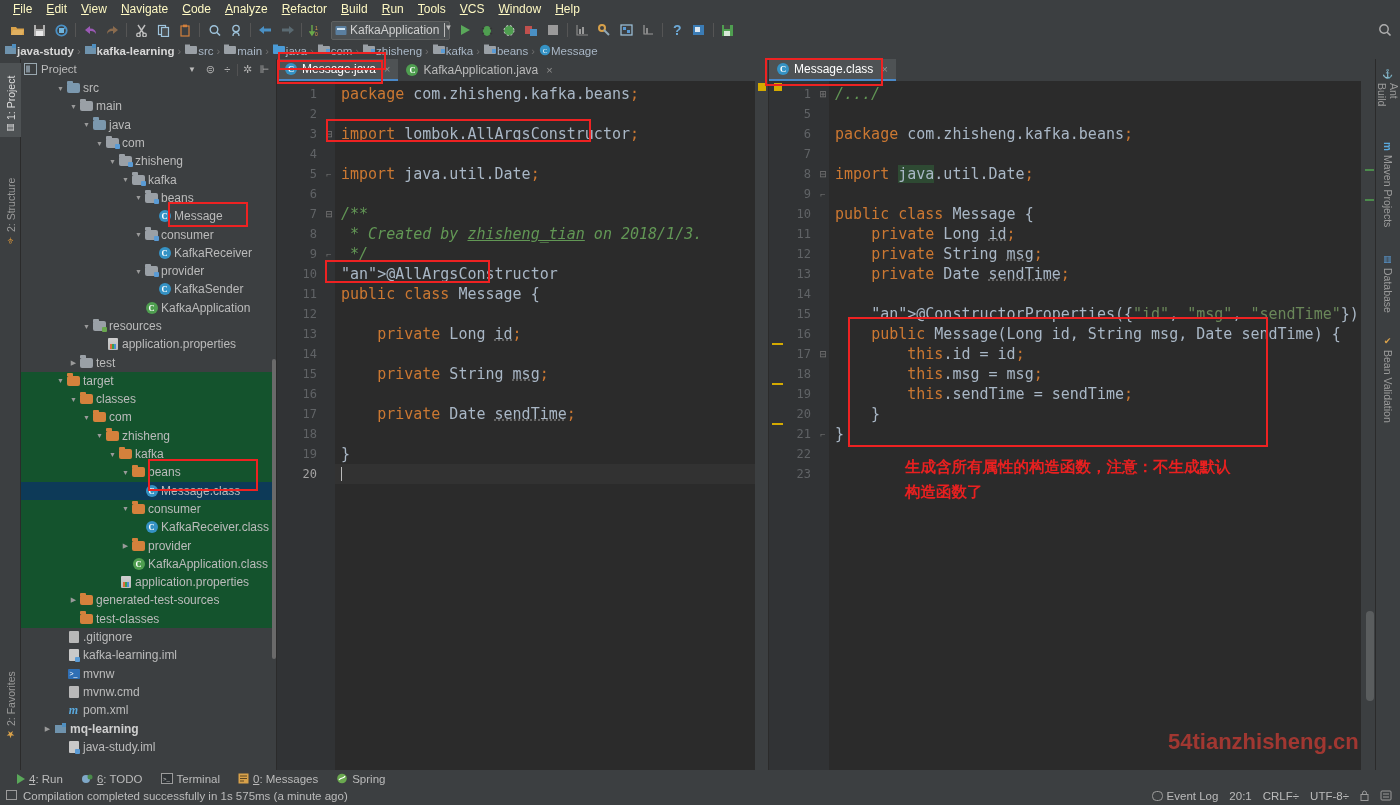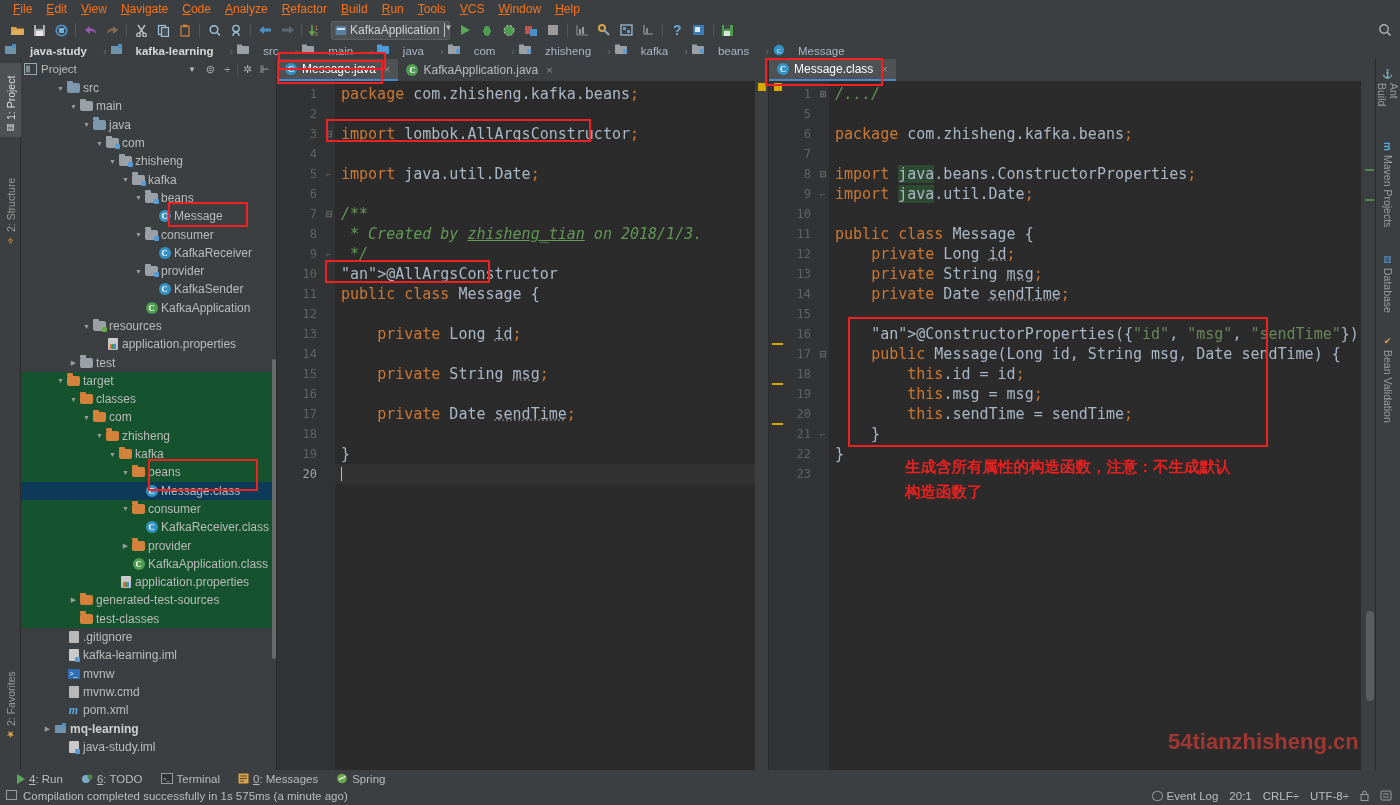--- a/index.html
+++ b/index.html
@@ -7,37 +7,37 @@
   body {
     width:1400px; height:805px;
     font-family:"Liberation Sans", sans-serif;
     font-size:12px; color:#bbbbbb;
     overflow:hidden; position:relative;
   }
   .ide { width:1400px; height:805px; display:flex; flex-direction:column; background:#3c3f41; }
 
   
   .menubar { height:18px; display:flex; align-items:center; padding-left:6px; background:#3c3f41; flex:0 0 18px; }
-  .menubar .mi { padding:0 7px; font-size:12px; color:#f97316; line-height:18px; }
+  .menubar .mi { padding:0 7px; font-size:12px; color:#fef9c3; line-height:18px; }
   .menubar .mi u { text-decoration:underline; }
 
   
   .toolbar { height:24px; display:flex; align-items:center; padding-left:6px; background:#3c3f41; flex:0 0 24px; }
   .tb-ico { width:22px; height:20px; display:flex; align-items:center; justify-content:center; font-size:13px; }
   .tb-sep { width:1px; height:14px; background:#555; margin:0 3px; }
   .runcfg { display:flex; align-items:center; height:19px; border:1px solid #5e6060; border-radius:2px;
             background:#4c5052; padding:0 4px 0 3px; margin:0 4px; }
   .runcfg .lbl { font-size:12px; color:#cfcfcf; padding:0 5px 0 3px; }
   .runcfg .caret { font-size:8px; color:#bbb; }
   .spacer { flex:1 1 auto; }
   .search-right { width:30px; display:flex; align-items:center; justify-content:center; }
 
   
   .breadcrumb { height:17px; display:flex; align-items:center; padding-left:5px; background:#3c3f41; flex:0 0 17px; font-size:11.5px; }
-  .crumb { display:flex; align-items:center; gap:13px; padding-right:4px; }
+  .crumb { display:flex; align-items:center; gap:0; padding-right:4px; }
   .crumb .ctext { color:#a9b7c6; }
   .crumb.bold .ctext { color:#d8d8d8; font-weight:bold; }
   .crumb .sep { color:#6e6e6e; padding-left:3px; font-size:11px; }
 
   
   .mainrow { flex:1 1 auto; display:flex; min-height:0; }
 
   
   .strip-l { width:21px; background:#3c3f41; border-right:1px solid #2b2b2b; position:relative; flex:0 0 21px; }
   .vtab { position:absolute; left:0; width:21px; writing-mode:vertical-rl; text-orientation:mixed;
@@ -920,21 +920,20 @@
               <div class="f">&nbsp;</div>
               <div class="f">⌐</div>
               <div class="f">&nbsp;</div>
               <div class="f">&nbsp;</div>
             </div>
           <div class="code" id="rcode">
               <div class="ln"><span class="cm">/.../</span></div>
               <div class="ln">&nbsp;</div>
               <div class="ln"><span class="kw">package</span> com.zhisheng.kafka.beans<span class="semi">;</span></div>
               <div class="ln">&nbsp;</div>
-              <div class="ln"><span class="kw">import</span> <span class="hl-green">java</span>.beans.ConstructorProperties<span class="semi">;</span></div>
               <div class="ln"><span class="kw">import</span> <span class="hl-green">java</span>.util.Date<span class="semi">;</span></div>
               <div class="ln">&nbsp;</div>
               <div class="ln"><span class="kw">public</span> <span class="kw">class</span> Message {</div>
               <div class="ln">    <span class="kw">private</span> Long <span class="fldund">id</span><span class="semi">;</span></div>
               <div class="ln">    <span class="kw">private</span> String <span class="fldund">msg</span><span class="semi">;</span></div>
               <div class="ln">    <span class="kw">private</span> Date <span class="fldund">sendTime</span><span class="semi">;</span></div>
               <div class="ln">&nbsp;</div>
               <div class="ln">    <span class="&lt;span">"an"</span>&gt;@ConstructorProperties({<span class="st">"id"</span>, <span class="st">"msg"</span>, <span class="st">"sendTime"</span>})</div>
               <div class="ln">    <span class="kw">public</span> Message(Long id, String msg, Date sendTime) {</div>
               <div class="ln">        <span class="kw">this</span>.id = id<span class="semi">;</span></div>

